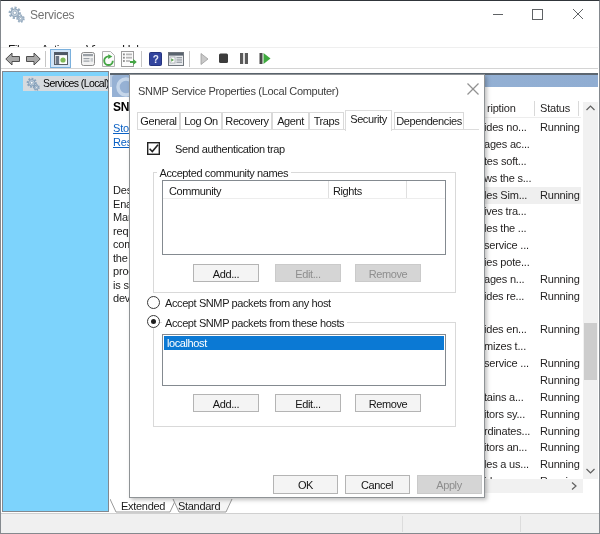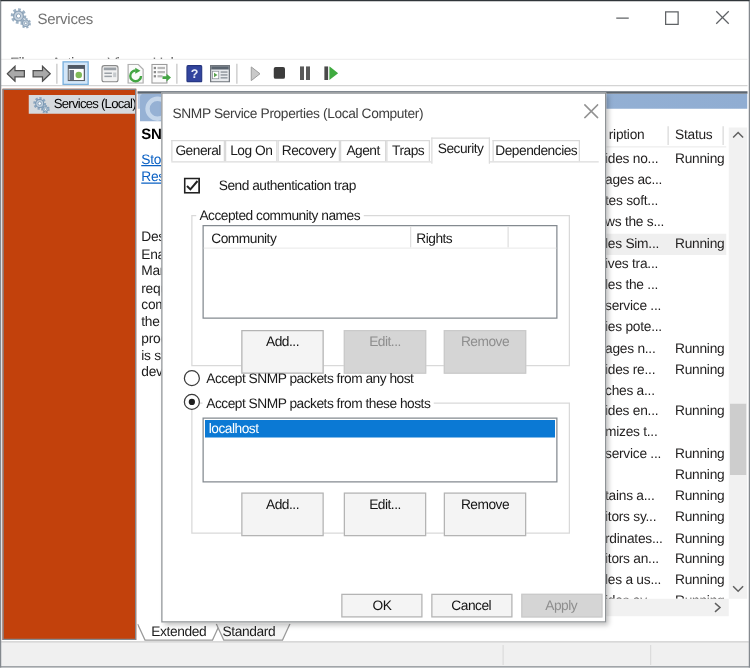--- a/index.html
+++ b/index.html
@@ -11,21 +11,21 @@
 
 #titlebar { left:0; top:0; width:598px; height:28px; background:#fff; }
 #title-text { left:30px; top:8px; color:#737373; font-size:12px; letter-spacing:-0.2px; }
 
 #menubar { left:0; top:28px; width:598px; height:19px; background:#fff; font-size:12px; letter-spacing:-0.5px; color:#1b1b1b; }
 #menubar span { position:absolute; top:15px; }
 
 #toolbar { left:0; top:47px; width:598px; height:22px; background:#fff; border-top:1px solid #efefef; border-bottom:1px solid #d4d4d4; }
 .tsep { position:absolute; top:3px; width:1px; height:16px; background:#c6c6c6; }
 
-#leftpanel { left:2px; top:71px; width:107px; height:441px; background:#c2410c; border:1px solid #83888f; overflow:hidden; }
+#leftpanel { left:2px; top:71px; width:107px; height:441px; background:#7dd3fc; border:1px solid #83888f; overflow:hidden; }
 #treesel { position:absolute; left:20px; top:4px; width:85px; height:15px; background:#d6dade; }
 
 #midpanel { left:110px; top:73px; width:488px; height:439px; background:#fff; border-top:2px solid #5c6670; overflow:hidden; }
 #blueband { position:absolute; left:0px; top:0px; width:488px; height:12px; background:linear-gradient(90deg,#b9cbe2 0%, #98b4d6 30%, #90add2 100%); }
 #bluecell { position:absolute; left:2px; top:0px; width:250px; height:22px; background:#96b1d4; border-radius:3px 3px 0 0; overflow:hidden; }
 #taskleft { position:absolute; left:3px; top:0; width:120px; height:439px; font-size:11px; letter-spacing:-0.2px; }
 .link { color:#0b61c4; text-decoration:underline; }
 
 #svclist { position:absolute; left:374px; top:14px; width:114px; height:406px; background:#fff; font-size:11px; letter-spacing:-0.2px; }
 .hdr { position:absolute; top:13px; color:#211f1f; }
@@ -42,21 +42,21 @@
 #dlg { left:129px; top:74px; width:356px; height:424px; background:#fff; border:1px solid #8f9396; box-shadow:2px 2px 4px rgba(0,0,0,0.25); font-size:11px; }
 #dlgtitle { position:absolute; left:8px; top:10px; font-size:11px; letter-spacing:-0.3px; color:#3f3f3f; }
 
 .tab { position:absolute; top:37px; height:17px; background:#ffffff; border:1px solid #d9d9d9; border-bottom:none; text-align:center; padding-top:2px; color:#1b1b1b; }
 #tabline { position:absolute; left:7px; top:53.5px; width:342px; height:1px; background:#dcdcdc; }
 .tabsel { top:35px; height:21px; border:1px solid #dcdcdc; border-bottom:none; background:#fff; z-index:3; }
 
 .grp { position:absolute; border:1px solid #d9d9d9; }
 .grplabel { position:absolute; top:-6px; left:3px; background:#fff; padding:0 3px; color:#1b1b1b; }
 .lbx { position:absolute; background:#fff; border:1px solid #848a90; }
-.btn { position:absolute; width:66px; height:35px; background:#f4f4f4; border:1px solid #b4b4b4; text-align:center; padding-top:3px; color:#151515; }
+.btn { position:absolute; width:66px; height:18px; background:#f4f4f4; border:1px solid #b4b4b4; text-align:center; padding-top:3px; color:#151515; }
 .btn.dis { background:#d5d5d5; border-color:#cacaca; color:#8e8e8e; }
 .cklabel { position:absolute; color:#1b1b1b; }
 </style>
 </head>
 <body>
 <div id="win">
 
   <div id="titlebar" class="abs">
     <svg class="abs" style="left:8px;top:6px" width="17" height="17" viewBox="0 0 17 17">
       <circle cx="6.8" cy="6.8" r="4.9" fill="none" stroke="#9cb1c4" stroke-width="2.6" stroke-dasharray="2.1 1.6"></circle>
@@ -221,23 +221,20 @@
           <span class="rd">ies pote...</span>
         </div>
       <div class="row" style="top:182px">
           <span class="rd">ages n...</span>
           <span class="rs">Running</span>
         </div>
       <div class="row" style="top:199px">
           <span class="rd">ides re...</span>
           <span class="rs">Running</span>
         </div>
-      <div class="row" style="top:216px">
-          <span class="rd">ches a...</span>
-        </div>
       <div class="row" style="top:232px">
           <span class="rd">ides en...</span>
           <span class="rs">Running</span>
         </div>
       <div class="row" style="top:249px">
           <span class="rd">mizes t...</span>
         </div>
       <div class="row" style="top:266px">
           <span class="rd">service ...</span>
           <span class="rs">Running</span>

